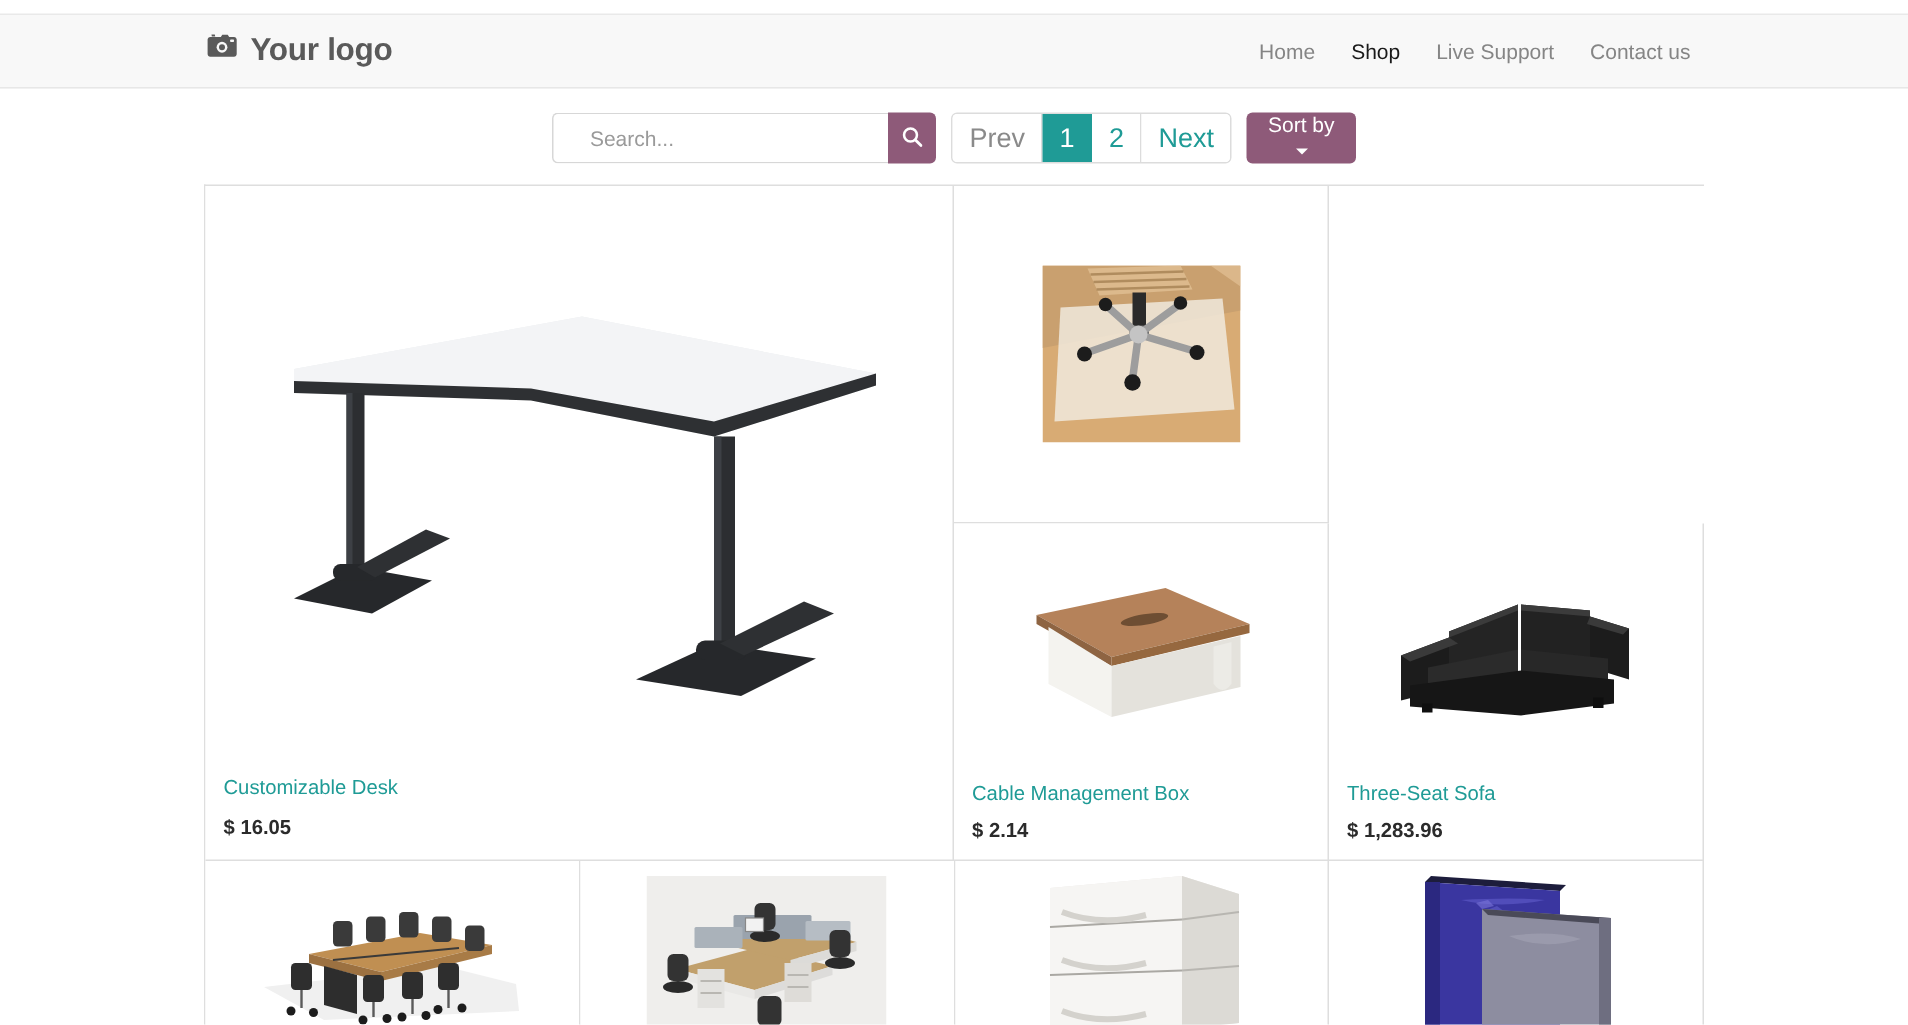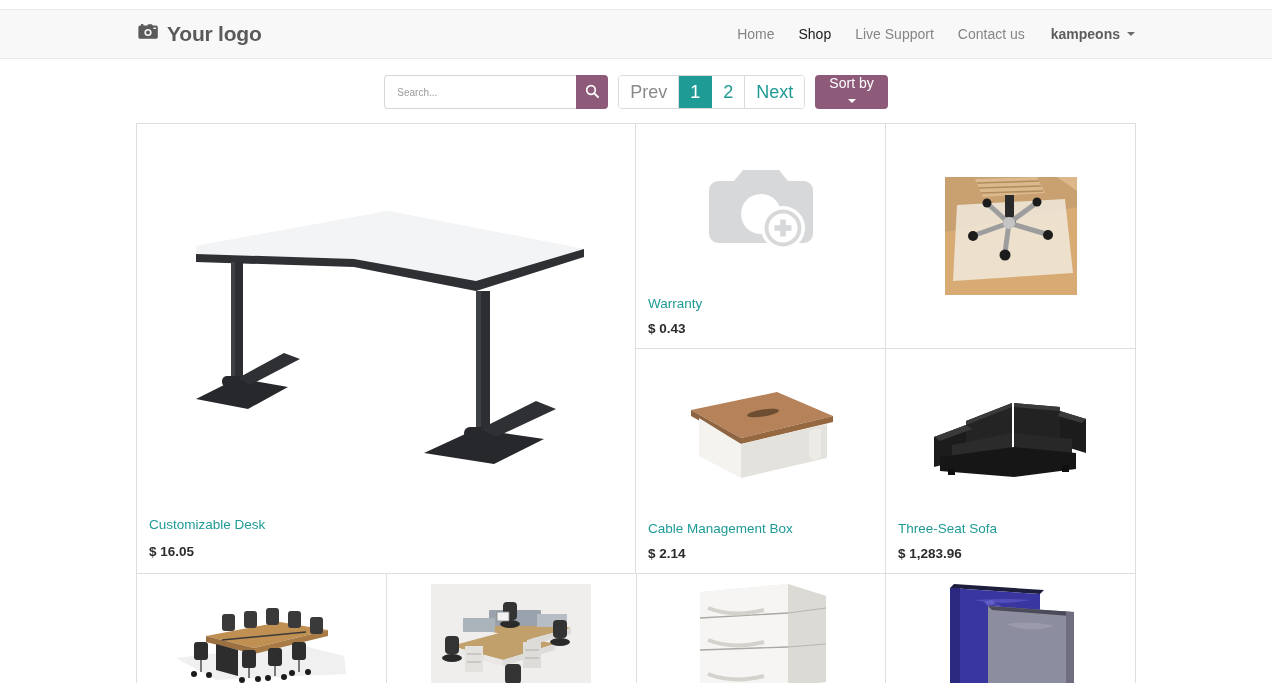--- a/index.html
+++ b/index.html
@@ -88,27 +88,27 @@
     justify-content: center;
     gap: 10px;
     padding-top: 16px;
     padding-bottom: 14px;
   }
   .searchbox {
     display: flex;
     height: 34px;
   }
   .searchbox input {
-    width: 192px;
+    width: 224px;
     height: 34px;
     border: 1px solid #d7d7d7;
     border-right: none;
     border-radius: 4px 0 0 4px;
-    padding: 0 12px;
-    font-size: 10px;
+    padding: 0 24px;
+    font-size: 14px;
     font-family: "Liberation Sans", sans-serif;
     color: #555;
     outline: none;
     background: #fff;
   }
   .searchbox input::placeholder { color: #9a9a9a; }
   .search-btn {
     width: 32px;
     height: 34px;
     border: none;
@@ -238,24 +238,20 @@
       </svg>
     </span>
     <span>Your logo</span>
   </a>
 
   <div class="nav-links">
     <a class="nav-link">Home</a>
     <a class="nav-link active">Shop</a>
     <a class="nav-link">Live Support</a>
     <a class="nav-link">Contact us</a>
-    <div class="nav-user">
-      <span>kampeons</span>
-      <span class="caret"></span>
-    </div>
   </div>
 </div>
 
 <div class="toolbar">
   <div class="searchbox">
     <input type="text" value="" placeholder="Search..." style="">
     <button class="search-btn">
       <span>
         <svg width="14" height="14" viewBox="0 0 14 14">
           <circle cx="6" cy="6" r="4.3" fill="none" stroke="#ffffff" stroke-width="1.7"></circle>
@@ -306,39 +302,20 @@
       </div>
       <div class="cell-info">
         <a class="prod-name">Customizable Desk</a>
         <div class="prod-price">$ 16.05</div>
       </div>
     </div>
 
     <div style="display:flex; flex-direction:column;">
       <div class="grid-row">
 
-        <div class="cell c-small">
-          <div class="cell-img">
-            <span>
-              <svg class="ph-img" width="108" height="96" viewBox="0 0 108 96">
-                <path fill="#d6d8da" d="M36 8h36l9 11h16a9 9 0 019 9v44a9 9 0 01-9 9H11a9 9 0 01-9-9V28a9 9 0 019-9h16z"></path>
-                <circle cx="54" cy="52" r="20" fill="#ffffff"></circle>
-                <circle cx="76" cy="66" r="22" fill="#ffffff"></circle>
-                <circle cx="76" cy="66" r="18.5" fill="#d6d8da"></circle>
-                <circle cx="76" cy="66" r="14.5" fill="#ffffff"></circle>
-                <rect x="73.2" y="57.5" width="5.6" height="17" fill="#d6d8da"></rect>
-                <rect x="67.5" y="63.2" width="17" height="5.6" fill="#d6d8da"></rect>
-              </svg>
-            </span>
-          </div>
-          <div class="cell-info">
-            <a class="prod-name">Warranty</a>
-            <div class="prod-price">$ 0.43</div>
-          </div>
-        </div>
 
         <div class="cell c-small">
           <div class="cell-img">
             <svg class="prod-photo" width="132" height="118" viewBox="0 0 132 118">
               <rect x="0" y="0" width="132" height="118" fill="#d8ab74"></rect>
               <path d="M0 0 L132 0 L132 30 L0 55 Z" fill="#c9a06f"></path>
               <path d="M12 28 L120 22 L128 96 L8 104 Z" fill="#f2ece0" opacity=".82"></path>
               <path d="M112 0 L132 0 L132 14 Z" fill="#e8c79c" opacity=".6"></path>
 
               <path d="M30 2 L92 0 L100 16 L38 20 Z" fill="#dcb98c"></path>

